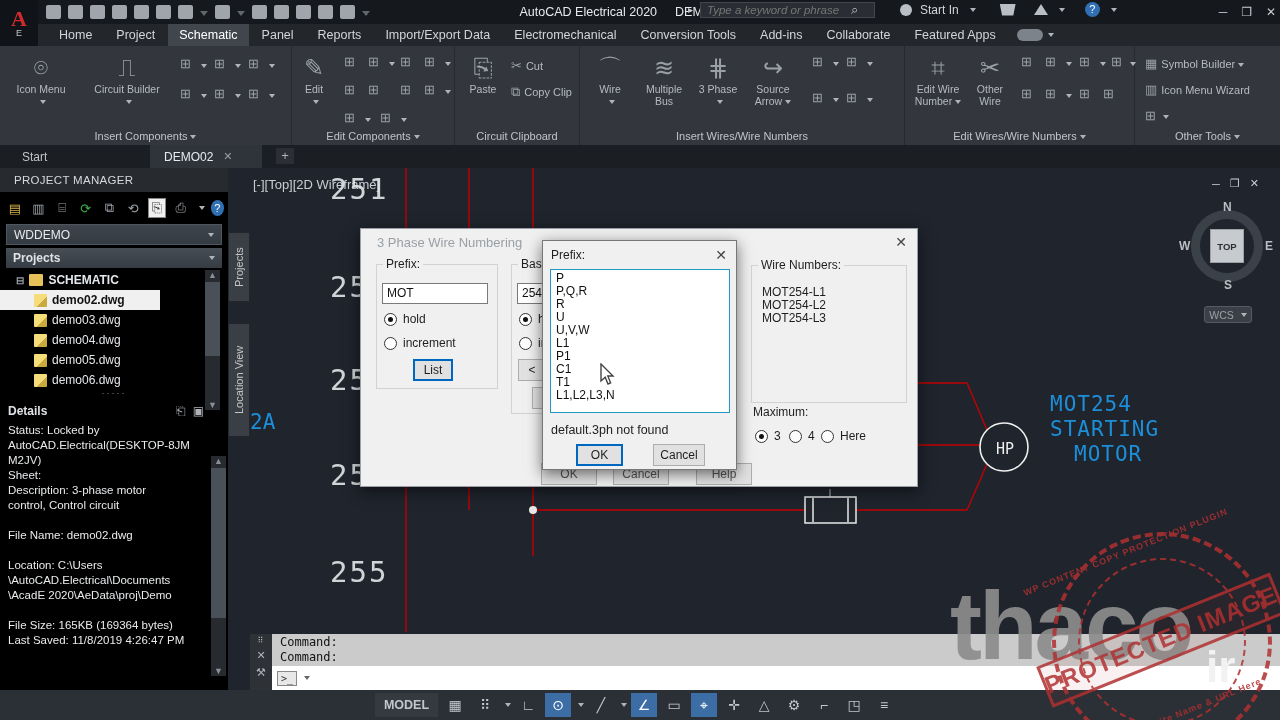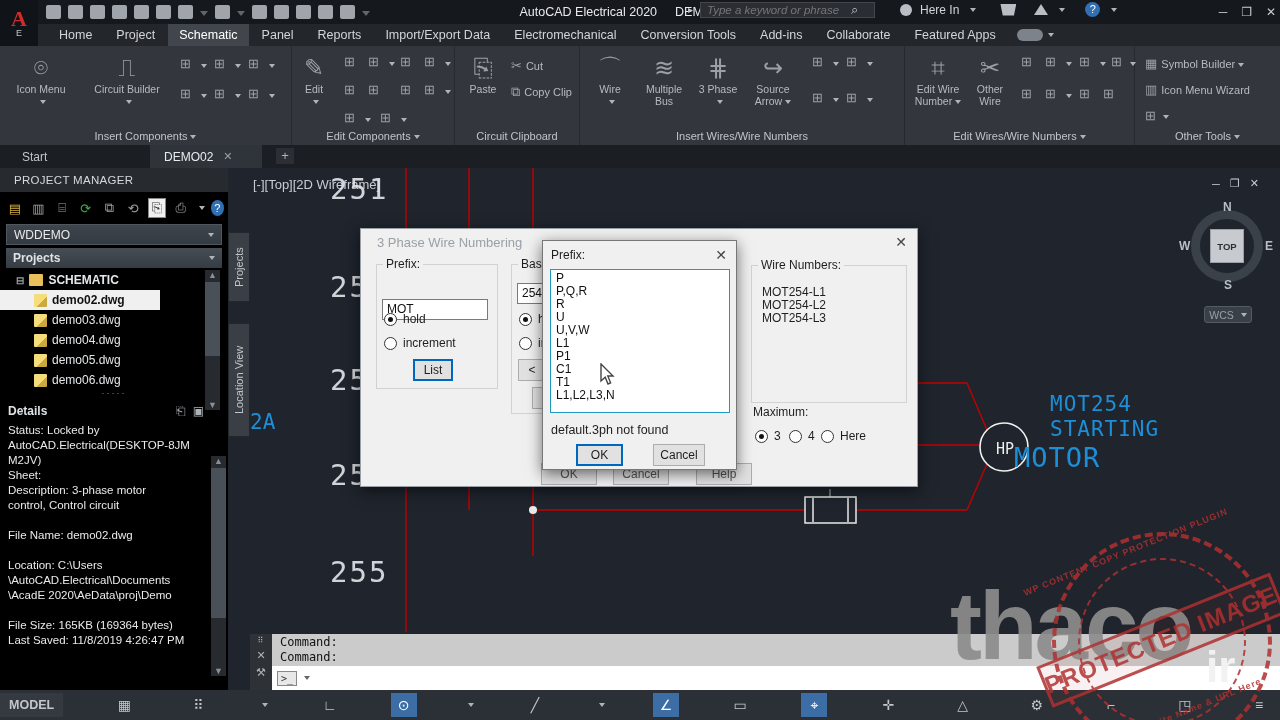--- a/index.html
+++ b/index.html
@@ -74,21 +74,21 @@
   .btn.focus { border:2px solid #0067c0; }
   .xclose { position:absolute; color:#444; font-size:14px; cursor:pointer;}
 
   
   .cmdstrip { left:250px; top:634px; width:22px; height:56px; background:#2e3237; color:#aeb3b9; font-size:11px; display:flex; flex-direction:column; align-items:center; gap:4px; padding-top:2px;}
   .cmdhist { left:272px; top:634px; width:1008px; height:32px; background:#cbcbcb; color:#111; font-family:"DejaVu Sans Mono",monospace; font-size:12px; padding:1px 8px; line-height:15px;}
   .cmdinput { left:272px; top:666px; width:1008px; height:24px; background:#fff; display:flex; align-items:center; padding-left:5px; gap:4px;}
   .promptbox { background:#e8e8e8; border:1px solid #888; color:#333; font-family:"DejaVu Sans Mono",monospace; font-size:10px; padding:1px 3px;}
 
   
-  .statusbar { left:0; top:690px; width:1280px; height:30px; background:#2b3036; display:flex; align-items:center; justify-content:space-between; gap:4px; padding-right:8px; color:#c3c7cc;}
+  .statusbar { left:0; top:690px; width:1280px; height:30px; background:#2b3036; display:flex; align-items:center; justify-content:center; gap:4px; padding-right:8px; color:#c3c7cc;}
   .sbtn { height:24px; min-width:26px; display:flex; align-items:center; justify-content:center; font-size:14px; color:#c3c7cc; padding:0 3px;}
   .sbtn.active { background:#3c6ea5; color:#fff; }
   .sbtn.model { font-size:12.5px; font-weight:bold; background:#353a41; padding:0 9px; }
 
   
   .wm-text { left:950px; top:578px; font-size:96px; font-weight:bold; color:#8d8d8d; letter-spacing:-3px; z-index:30; line-height:96px; font-family:"Liberation Sans",sans-serif; opacity:.92;}
   .wm-ir { left:1206px; top:642px; font-size:44px; font-weight:bold; color:#f2f2f2; z-index:31;}
   .stamp { left:1052px; top:532px; width:220px; height:220px; z-index:32; transform:rotate(-22deg); opacity:.85; pointer-events:none;}
   .stamp .oring { position:absolute; inset:0; border:4px dashed #b03030; border-radius:50%;}
   .stamp .iring { position:absolute; inset:26px; border:2px dashed #b03030; border-radius:50%;}
@@ -148,21 +148,21 @@
     <span>AutoCAD Electrical 2020</span>
     <span>DEMO02.DWG</span>
   </div>
   <span class="abs tb-ico" style="left:688px; top:4px; font-size:10px;">▸</span>
   <div class="abs flex searchwrap">
     <input placeholder="Type a keyword or phrase" style="">
     <span class="tb-ico">⌕</span>
   </div>
   <div class="abs flex" style="left:900px; top:2px; gap:8px; color:#d2d5d9; font-size:12px;">
     <span style="width:12px;height:12px;border-radius:50%;background:#b9bec5;display:inline-block;"></span>
-    <span>Here In</span>
+    <span>Start In</span>
     <span class="carat"></span>
     <span style="width:16px;height:12px;background:#b9bec5;display:inline-block;margin-left:16px;clip-path:polygon(0 0,100% 0,85% 100%,15% 100%);"></span>
     <span style="width:0;height:0;border-left:7px solid transparent;border-right:7px solid transparent;border-bottom:11px solid #b9bec5;display:inline-block;margin-left:10px;"></span>
     <span class="carat"></span>
     <span style="width:15px;height:15px;border-radius:50%;background:#2f6fb2;color:#fff;text-align:center;line-height:15px;font-size:11px;margin-left:12px;">?</span>
     <span class="carat"></span>
   </div>
   <div class="abs flex winbtns">
     <span>─</span>
     <span>❐</span>
@@ -343,21 +343,21 @@
 
   <div class="abs ladder" style="top:172px; z-index:2;">251</div>
   <div class="abs ladder" style="top:270px;">252</div>
   <div class="abs ladder" style="top:363px;">253</div>
   <div class="abs ladder" style="top:458px;">254</div>
   <div class="abs ladder" style="top:555px;">255</div>
   <div class="abs cadcyan" style="left:250px; top:410px; font-size:21px; z-index:1;">2A</div>
 
   <div class="abs cadcyan" style="left:1050px; top:392px; font-size:21px; letter-spacing:1px; z-index:1;">MOT254</div>
   <div class="abs cadcyan" style="left:1050px; top:417px; font-size:21px; letter-spacing:1px; z-index:1;">STARTING</div>
-  <div class="abs cadcyan" style="left:1014px; top:442px; font-size:27px; letter-spacing:1px; z-index:1;">MOTOR</div>
+  <div class="abs cadcyan" style="left:1074px; top:442px; font-size:21px; letter-spacing:1px; z-index:1;">MOTOR</div>
   <div class="abs" style="left:990px; top:440px; width:30px; text-align:center; color:#eee; font-family:'DejaVu Sans Mono',monospace; font-size:15px; z-index:1;">HP</div>
 
   <div class="abs viewcube">
     <div class="vc-ring"></div>
     <div class="vc-top">TOP</div>
     <span class="vc-l" style="left:40px; top:-2px;">N</span>
     <span class="vc-l" style="left:41px; top:76px;">S</span>
     <span class="vc-l" style="left:-4px; top:37px;">W</span>
     <span class="vc-l" style="left:82px; top:37px;">E</span>
   </div>
@@ -365,21 +365,21 @@
     <span>WCS</span>
       <span class="carat"></span>
   </div>
 
   <div class="abs dlg" style="left:360px; top:228px; width:558px; height:259px; z-index:5;">
     <div class="abs dlg-title" style="left:16px; top:6px;">3 Phase Wire Numbering</div>
     <span class="xclose" style="right:10px; top:5px;">✕</span>
 
     <div class="group" style="left:15px; top:35px; width:122px; height:125px;">
       <span class="glabel">Prefix:</span>
-      <div class="tfield" style="left:5px; top:18px; width:106px; height:21px;margin-top:16px;">MOT</div>
+      <div class="tfield" style="left:5px; top:18px; width:106px; height:21px;">MOT</div>
       <div class="radio" style="left:7px; top:47px;">
           <span class="rdot sel"></span>
           <span>hold</span>
         </div>
       <div class="radio" style="left:7px; top:71px;">
           <span class="rdot"></span>
           <span>increment</span>
         </div>
       <div class="btn focus" style="left:36px; top:94px; width:40px; height:22px;">List</div>
     </div>

